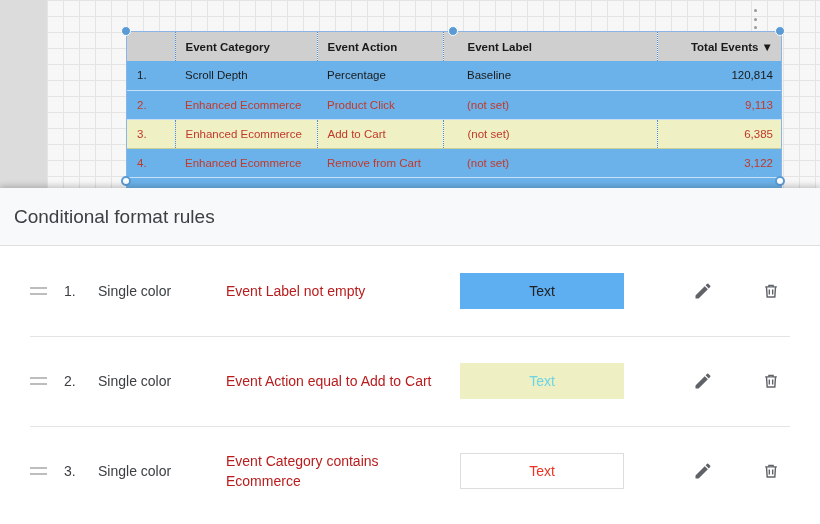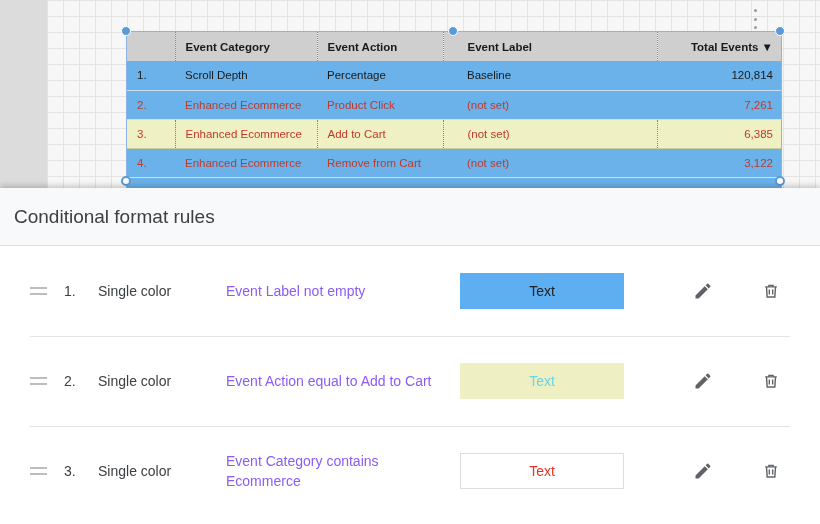--- a/index.html
+++ b/index.html
@@ -109,21 +109,21 @@
     height: 1px; background: #e4e4e4;
   }
   .drag-handle {
     width: 26px; display: flex; flex-direction: column; gap: 4px;
     cursor: grab; flex: 0 0 auto; margin-left: 14px;
   }
   .drag-handle span { display: block; width: 17px; height: 2px; background: #bdbdbd; }
   .rule-num { width: 34px; font-size: 14px; color: #3c4043; flex: 0 0 auto; margin-left: 8px; }
   .rule-type { width: 128px; font-size: 14px; color: #3c4043; flex: 0 0 auto; }
   .rule-cond {
-    width: 222px; font-size: 14px; color: #8b5cf6; flex: 0 0 auto;
+    width: 222px; font-size: 14px; color: #b91c1c; flex: 0 0 auto;
     line-height: 20px;
   }
   .swatch {
     width: 164px; height: 36px; flex: 0 0 auto;
     display: flex; align-items: center; justify-content: center;
     font-size: 14px; margin-left: 12px;
   }
   .rule-actions {
     display: flex; align-items: center; gap: 42px;
     margin-left: auto; padding-right: 20px;
@@ -165,21 +165,21 @@
           <td class="col-cat">Scroll Depth</td>
           <td class="col-act">Percentage</td>
           <td class="col-lab">Baseline</td>
           <td class="col-tot num">120,814</td>
         </tr>
         <tr class="red">
           <td class="col-idx">2.</td>
           <td class="col-cat">Enhanced Ecommerce</td>
           <td class="col-act">Product Click</td>
           <td class="col-lab">(not set)</td>
-          <td class="col-tot num">7,261</td>
+          <td class="col-tot num">9,113</td>
         </tr>
         <tr class="hl red">
           <td class="col-idx">3.</td>
           <td class="col-cat">Enhanced Ecommerce</td>
           <td class="col-act">Add to Cart</td>
           <td class="col-lab">(not set)</td>
           <td class="col-tot num">6,385</td>
         </tr>
         <tr class="red">
           <td class="col-idx">4.</td>

